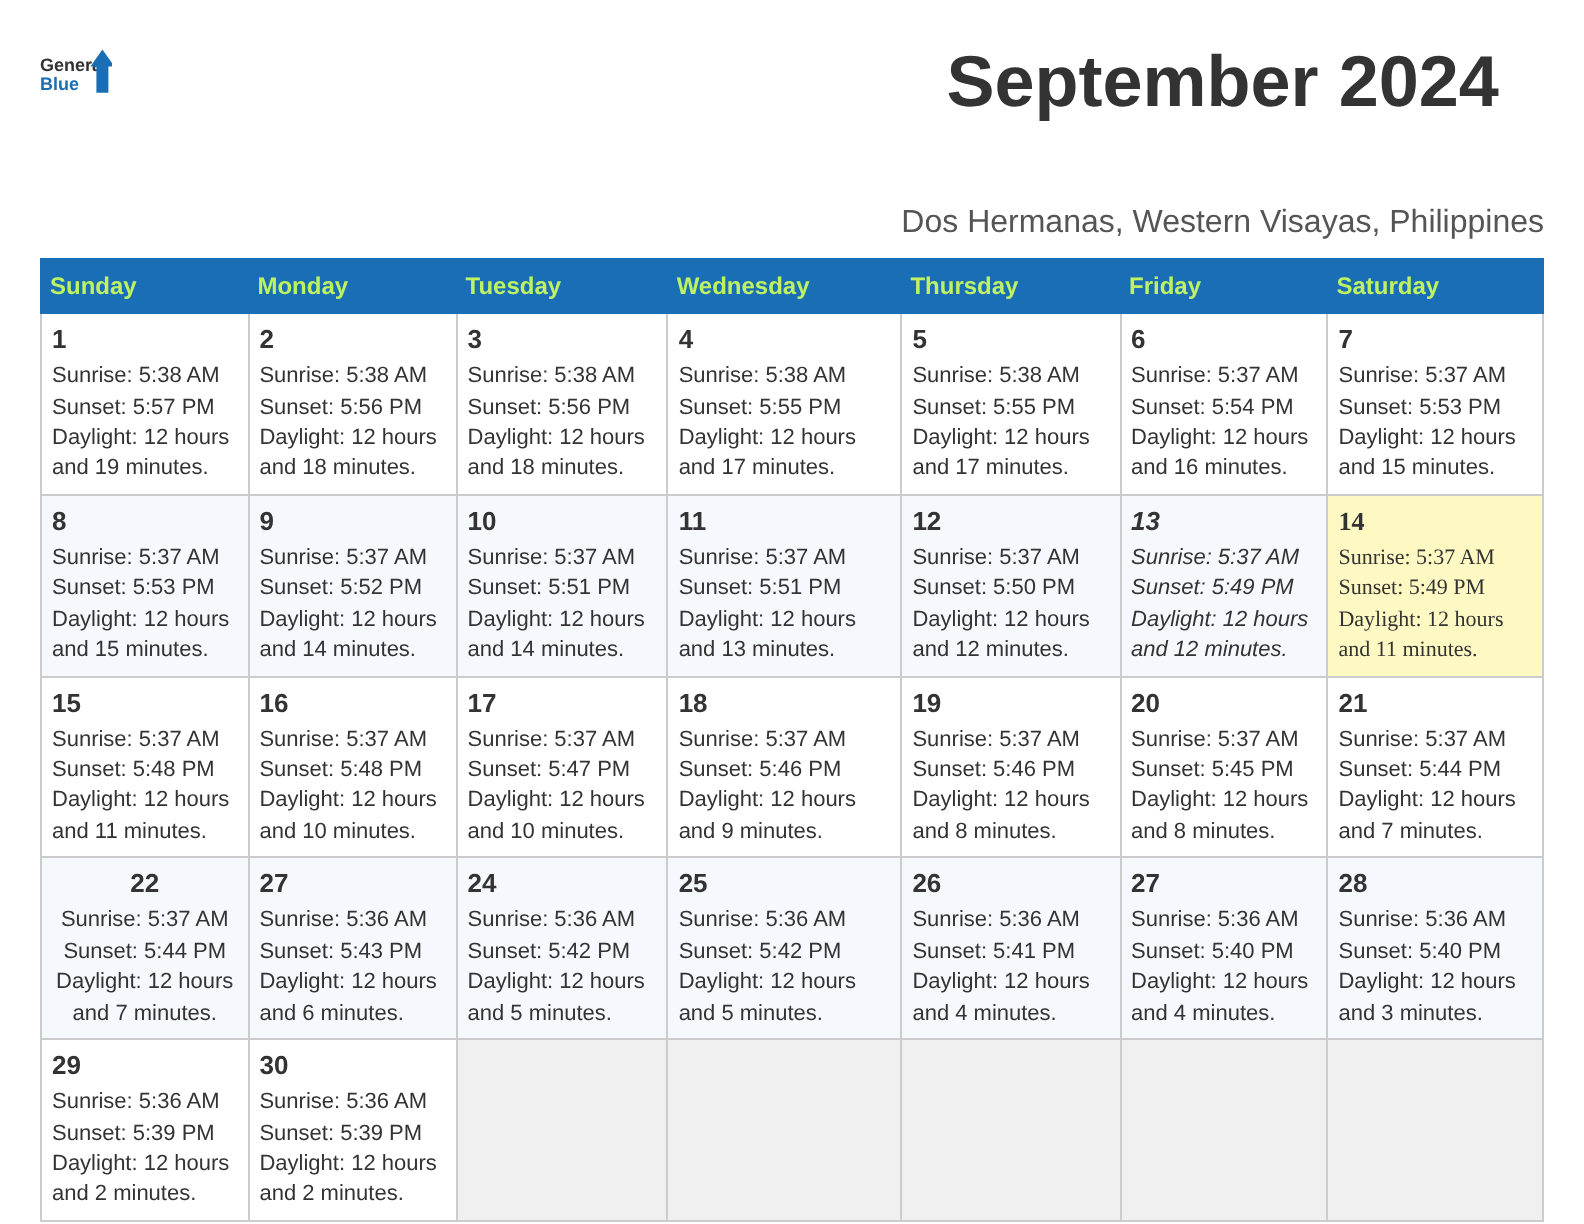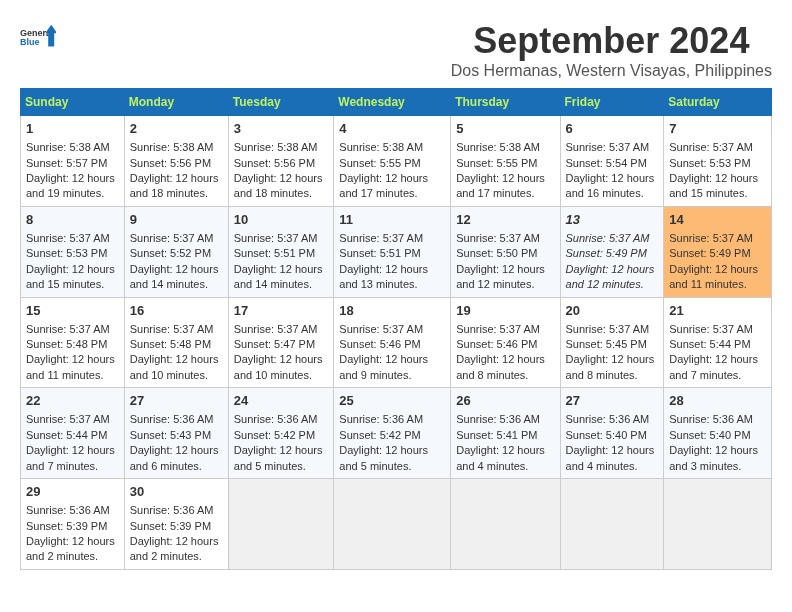--- a/index.html
+++ b/index.html
@@ -25,20 +25,21 @@
       text-align: center;
     }
     .main-title {
       font-size: 36px;
       font-weight: bold;
       color: #333;
     }
     .subtitle {
       font-size: 16px;
       color: #555;
+      margin-top: 41px;
     }
     table {
       width: 100%;
       border-collapse: collapse;
       font-size: 11px;
     }
     thead tr th {
       background-color: #1a6eb5;
       color: #bef264;
       padding: 6px 4px;
@@ -175,21 +176,21 @@
         <span>Sunrise: 5:37 AM</span><br>
         <span>Sunset: 5:50 PM</span><br>
         <span>Daylight: 12 hours and 12 minutes.</span>
       </td>
         <td style="background: rgb(245, 248, 252); font-style: italic;">
         <span class="day-num">13</span>
         <span>Sunrise: 5:37 AM</span><br>
         <span>Sunset: 5:49 PM</span><br>
         <span>Daylight: 12 hours and 12 minutes.</span>
       </td>
-        <td style="background: #fdba74;">
+        <td style="background: #fef9c3; font-family: Liberation Serif, serif;">
         <span class="day-num">14</span>
         <span>Sunrise: 5:37 AM</span><br>
         <span>Sunset: 5:49 PM</span><br>
         <span>Daylight: 12 hours and 11 minutes.</span>
       </td>
       </tr>
       <tr>
         <td>
         <span class="day-num">15</span>
         <span>Sunrise: 5:37 AM</span><br>
@@ -227,21 +228,21 @@
         <span>Daylight: 12 hours and 8 minutes.</span>
       </td>
         <td>
         <span class="day-num">21</span>
         <span>Sunrise: 5:37 AM</span><br>
         <span>Sunset: 5:44 PM</span><br>
         <span>Daylight: 12 hours and 7 minutes.</span>
       </td>
       </tr>
       <tr style="background: rgb(245, 248, 252);">
-        <td style="background: rgb(245, 248, 252);">
+        <td style="background: rgb(245, 248, 252); text-align: center;">
         <span class="day-num">22</span>
         <span>Sunrise: 5:37 AM</span><br>
         <span>Sunset: 5:44 PM</span><br>
         <span>Daylight: 12 hours and 7 minutes.</span>
       </td>
         <td style="background: rgb(245, 248, 252);">
         <span class="day-num">27</span>
         <span>Sunrise: 5:36 AM</span><br>
         <span>Sunset: 5:43 PM</span><br>
         <span>Daylight: 12 hours and 6 minutes.</span>

